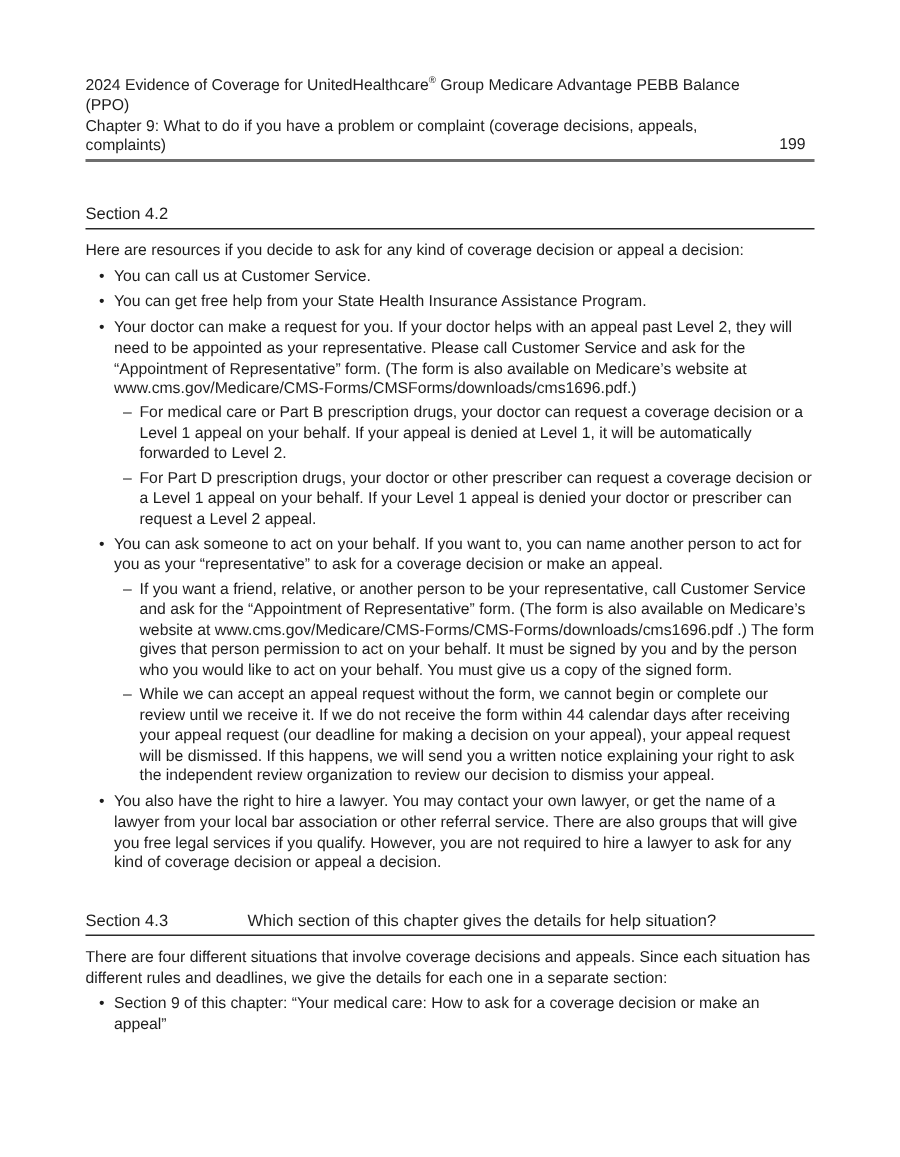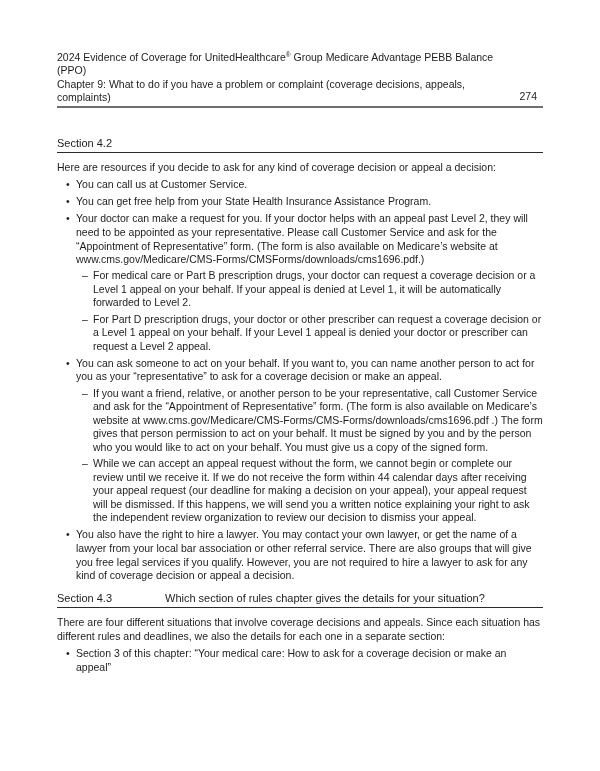--- a/index.html
+++ b/index.html
@@ -35,21 +35,21 @@
     border-top:2px solid #6e6e6e;
   }
   
   .sec-head {
     display:flex;
     font-weight:normal;
     font-size:11px;
     line-height:14.5px;
   }
   .sec-head.first { margin-top:28px; }
-  .sec-head.second { margin-top:8px; }
+  .sec-head.second { margin-top:24px; }
   .sec-label { flex:none; width:108px; }
   .sec-title { width:378px; }
   .sec-rule {
     border:none;
     border-top:1.6px solid #2a2a2a;
     margin-top:2px;
   }
   
   .para {
     font-size:10.5px;
@@ -71,21 +71,21 @@
 </head>
 <body>
 
 <div class="page">
 
   <div class="doc-header">
     <div class="hdr-text">
       <p><span>2024 Evidence of Coverage for UnitedHealthcare</span><sup>®</sup><span> Group Medicare Advantage PEBB Balance (PPO)</span></p>
       <p>Chapter 9: What to do if you have a problem or complaint (coverage decisions, appeals, complaints)</p>
     </div>
-    <span class="pagenum">274</span>
+    <span class="pagenum">199</span>
   </div>
   <hr class="hdr-rule">
 
   <section>
     <div class="sec-head first">
       <span class="sec-label">Section 4.2</span>
     </div>
     <hr class="sec-rule">
 
     <p class="para">Here are resources if you decide to ask for any kind of coverage decision or appeal a decision:</p>
@@ -132,25 +132,25 @@
 
     <div class="li">
       <span class="marker">•</span>
       <span class="li-text"><b>You also have the right to hire a lawyer.</b><span> You may contact your own lawyer, or get the name of a lawyer from your local bar association or other referral service. There are also groups that will give you free legal services if you qualify. However, </span><b>you are not required to hire a lawyer</b><span> to ask for any kind of coverage decision or appeal a decision.</span></span>
     </div>
   </section>
 
   <section>
     <div class="sec-head second">
       <span class="sec-label">Section 4.3</span>
-      <span class="sec-title">Which section of rules chapter gives the details for your situation?</span>
+      <span class="sec-title">Which section of this chapter gives the details for help situation?</span>
     </div>
     <hr class="sec-rule">
 
-    <p class="para">There are four different situations that involve coverage decisions and appeals. Since each situation has different rules and deadlines, we also the details for each one in a separate section:</p>
+    <p class="para">There are four different situations that involve coverage decisions and appeals. Since each situation has different rules and deadlines, we give the details for each one in a separate section:</p>
 
     <div class="li">
       <span class="marker">•</span>
-      <span class="li-text"><b>Section 3</b><span> of this chapter: “Your medical care: How to ask for a coverage decision or make an appeal”</span></span>
+      <span class="li-text"><b>Section 9</b><span> of this chapter: “Your medical care: How to ask for a coverage decision or make an appeal”</span></span>
     </div>
   </section>
 
 </div>
 
 </body></html>

